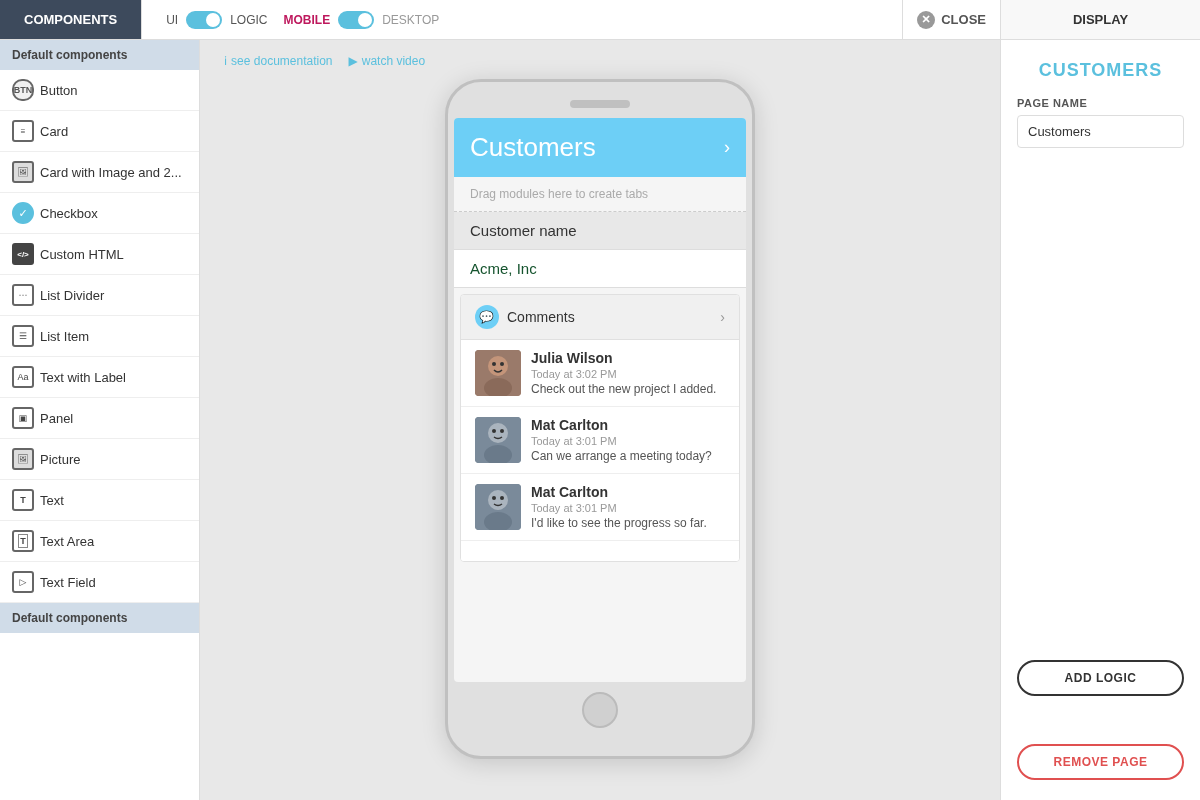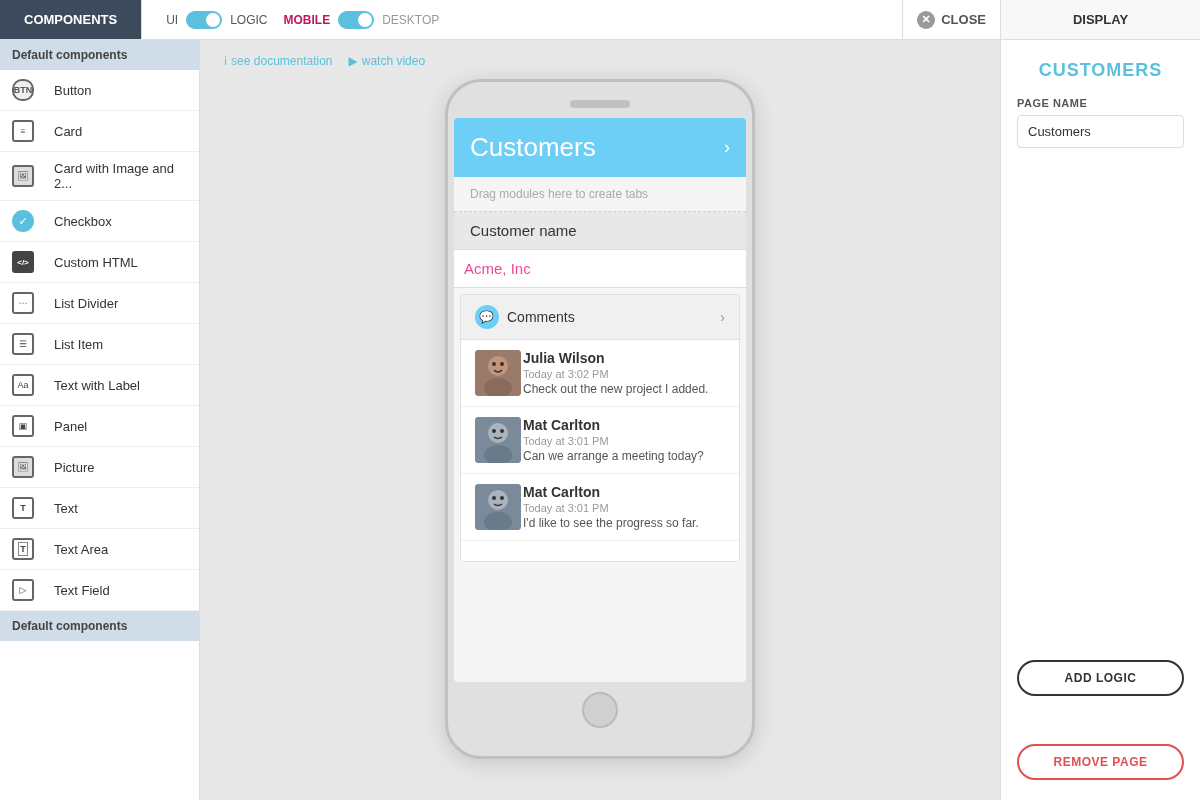--- a/index.html
+++ b/index.html
@@ -116,21 +116,21 @@
     .sidebar-section-header {
       background: #d0dce8;
       padding: 8px 12px;
       font-size: 12px;
       font-weight: 600;
       color: #444;
     }
     .sidebar-item {
       display: flex;
       align-items: center;
-      gap: 20px;
+      gap: 6px;
       padding: 9px 12px;
       border-bottom: 1px solid #eee;
       cursor: pointer;
       font-size: 13px;
       color: #333;
       background: #fff;
     }
     .sidebar-icon {
       width: 22px; height: 22px;
       border: 2px solid #666;
@@ -229,23 +229,23 @@
     .customer-name-header {
       background: #e8e8e8;
       padding: 10px 16px;
       font-size: 15px;
       color: #333;
       font-weight: 500;
       border-bottom: 1px solid #ddd;
     }
     .customer-name-value {
       background: #fff;
-      padding: 10px 10px;
+      padding: 10px 16px;
       font-size: 15px;
-      color: #ec4899;
+      color: #14532d;
       border-bottom: 1px solid #ddd;
     }
     .comments-card {
       background: #fff;
       margin: 6px;
       border-radius: 4px;
       border: 1px solid #e0e0e0;
       overflow: hidden;
     }
     .comments-header {
@@ -270,21 +270,21 @@
       font-size: 12px;
     }
     .comments-title {
       font-size: 14px;
       color: #333;
       font-weight: 500;
     }
     .comments-chevron { color: #999; font-size: 14px; }
     .comment-item {
       display: flex;
-      gap: 2px;
+      gap: 10px;
       padding: 10px 14px;
       border-bottom: 1px solid #eee;
       background: #fff;
     }
     .comment-avatar {
       width: 46px; height: 46px;
       border-radius: 4px;
       background: #ccc;
       flex-shrink: 0;
       overflow: hidden;

